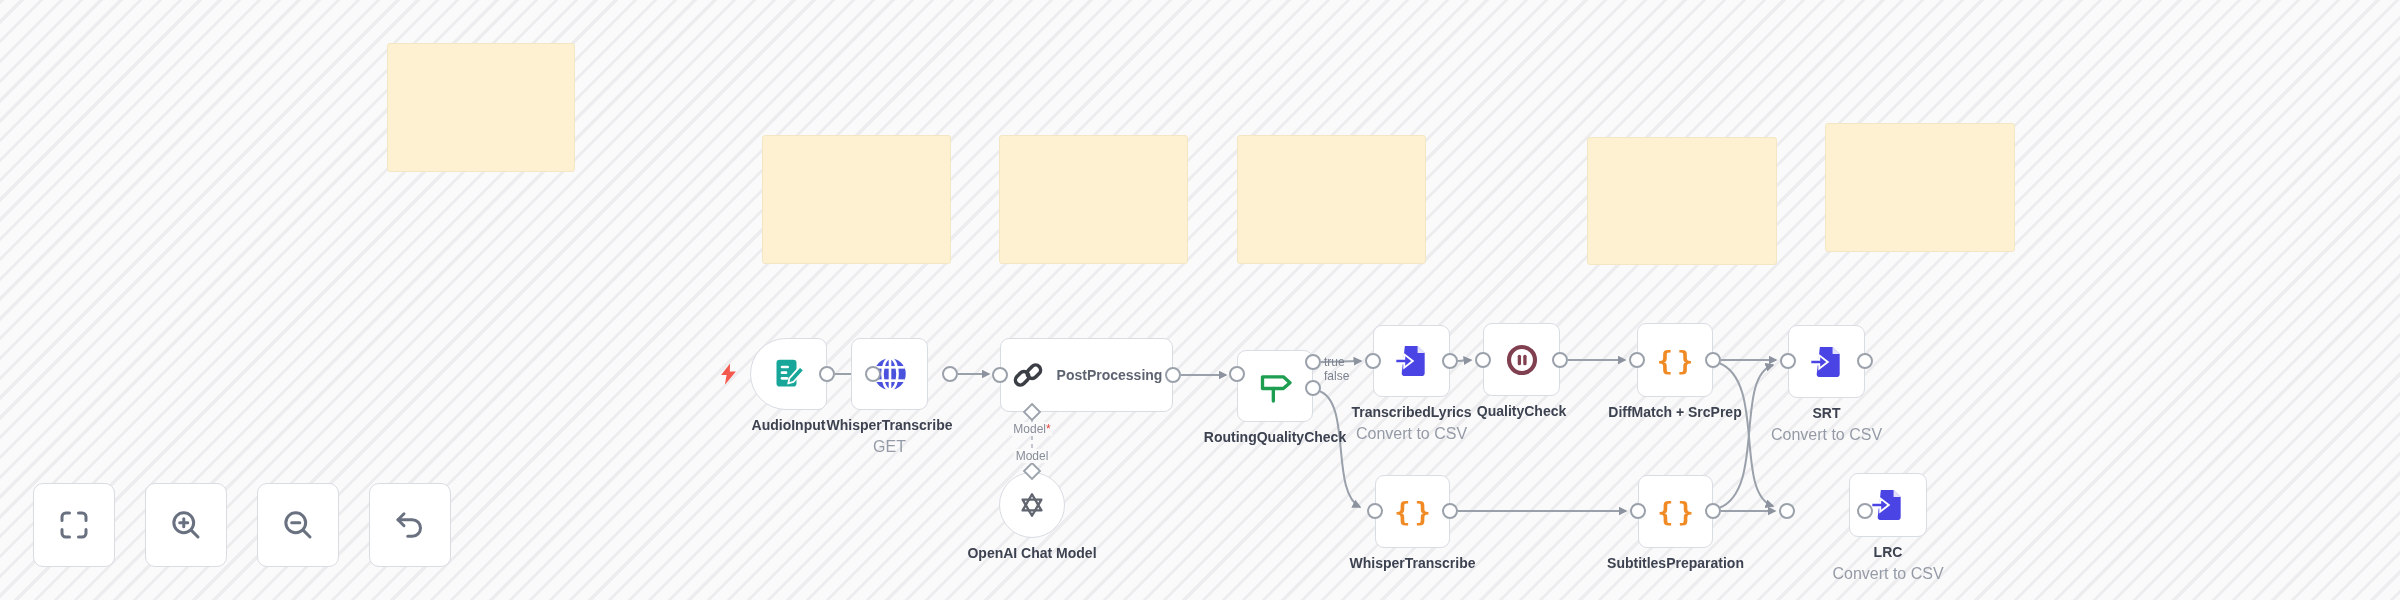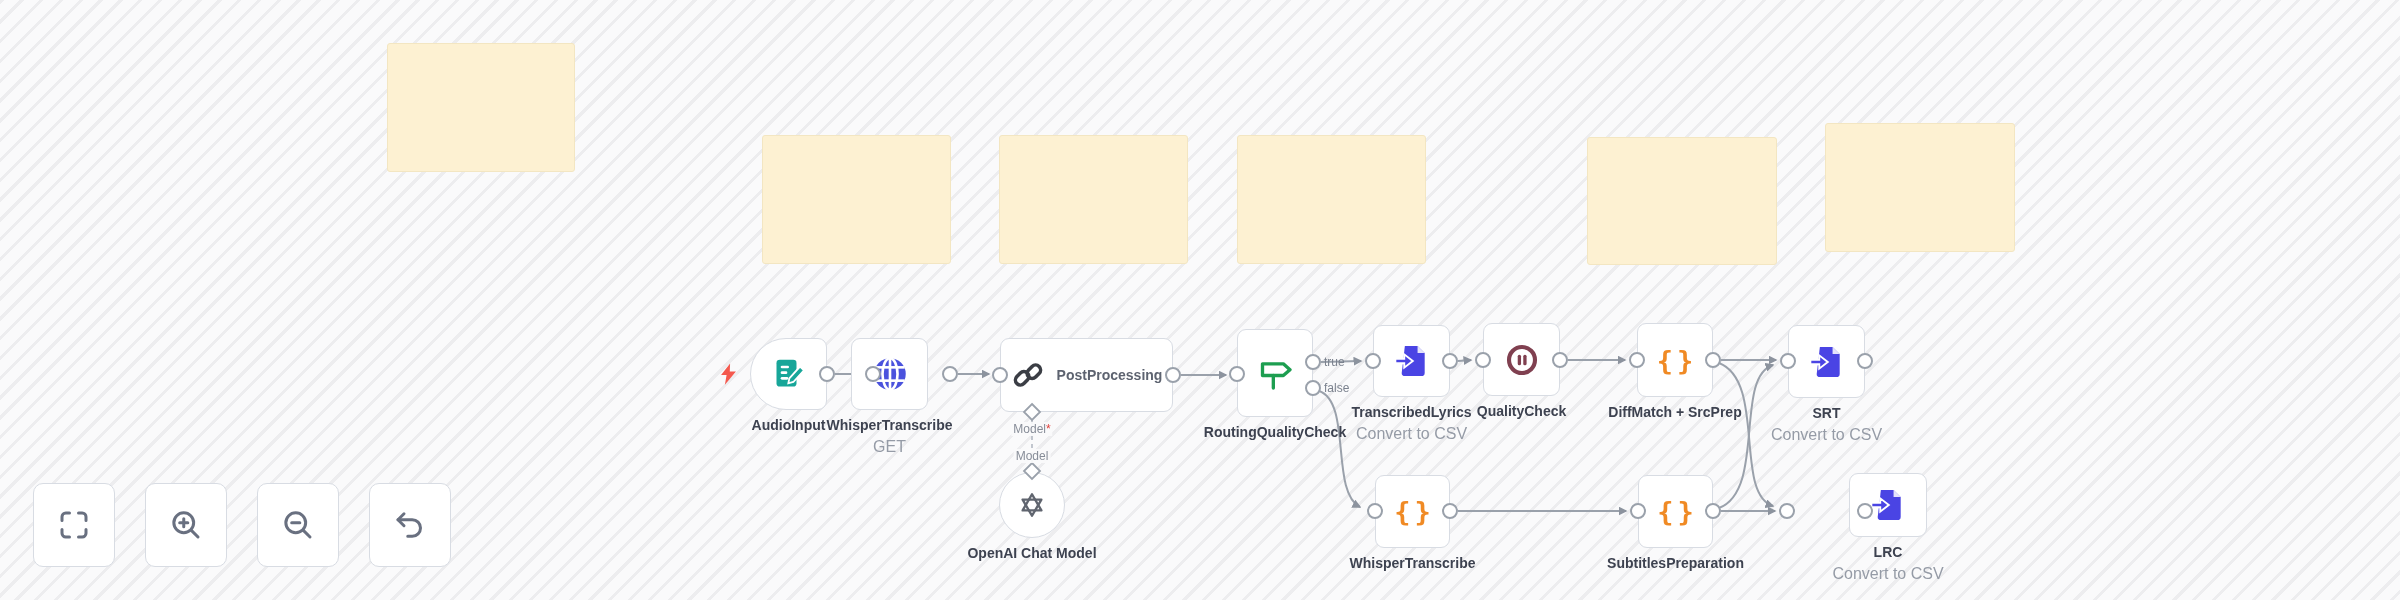--- a/index.html
+++ b/index.html
@@ -136,21 +136,21 @@
   <div class="node round" style="left:999px;top:472px;width:66px;height:66px">
     <svg width="30" height="30" viewBox="0 0 24 24">
       <g fill="none" stroke="#60656f" stroke-width="1.9" stroke-linejoin="round">
         <path d="M12 3.4 L19.5 16.3 L4.5 16.3 Z"></path>
         <path d="M12 20.6 L4.5 7.7 L19.5 7.7 Z"></path>
       </g>
     </svg>
     <div class="node-label"><span>OpenAI Chat Model</span></div>
   </div>
 
-  <div class="node" style="left:1237px;top:329px;width:76px;height:88px">
+  <div class="node" style="left:1237px;top:350px;width:76px;height:72px">
     <svg width="40" height="40" viewBox="0 0 24 24">
       <g fill="none" stroke="#1d9e50" stroke-width="2" stroke-linejoin="round" stroke-linecap="round">
         <line x1="11" y1="13.5" x2="11" y2="21"></line>
         <path d="M4.5 6.5 H17 L21 10 L17 13.5 H4.5 Z"></path>
       </g>
     </svg>
     <div class="node-label"><span>RoutingQualityCheck</span></div>
   </div>
 
   <div class="node" style="left:1373px;top:325px;width:77px;height:72px">
@@ -236,21 +236,21 @@
       <circle class="port" cx="1638" cy="511" r="7"></circle>
       <circle class="port" cx="1713" cy="511" r="7"></circle>
       <circle class="port" cx="1787" cy="511" r="7"></circle>
       <circle class="port" cx="1865" cy="511" r="7"></circle>
       <path class="diamond" d="M1032 404 L1040 412 L1032 420 L1024 412 Z"></path>
       <path class="diamond" d="M1032 463 L1040 471 L1032 479 L1024 471 Z"></path>
     </g>
   </svg>
 
   <span class="wire-label" style="left:1324px;top:356px">true</span>
-  <span class="wire-label" style="left:1324px;top:382px">false</span>
+  <span class="wire-label" style="left:1324px;top:370px">false</span>
   <span class="model-label" style="top:422px"><span>Model</span><span class="req">*</span></span>
   <span class="model-label" style="top:449px">Model</span>
 
   <button class="ctrl-btn" style="left:33px">
     <svg width="36" height="36" viewBox="0 0 24 24">
       <path d="M9 4 H6.5 A2.5 2.5 0 0 0 4 6.5 V9 M15 4 h2.5 A2.5 2.5 0 0 1 20 6.5 V9 M9 20 H6.5 A2.5 2.5 0 0 1 4 17.5 V15 M15 20 h2.5 A2.5 2.5 0 0 0 20 17.5 V15"></path>
     </svg>
   </button>
   <button class="ctrl-btn" style="left:145px">
     <svg width="36" height="36" viewBox="0 0 24 24">

